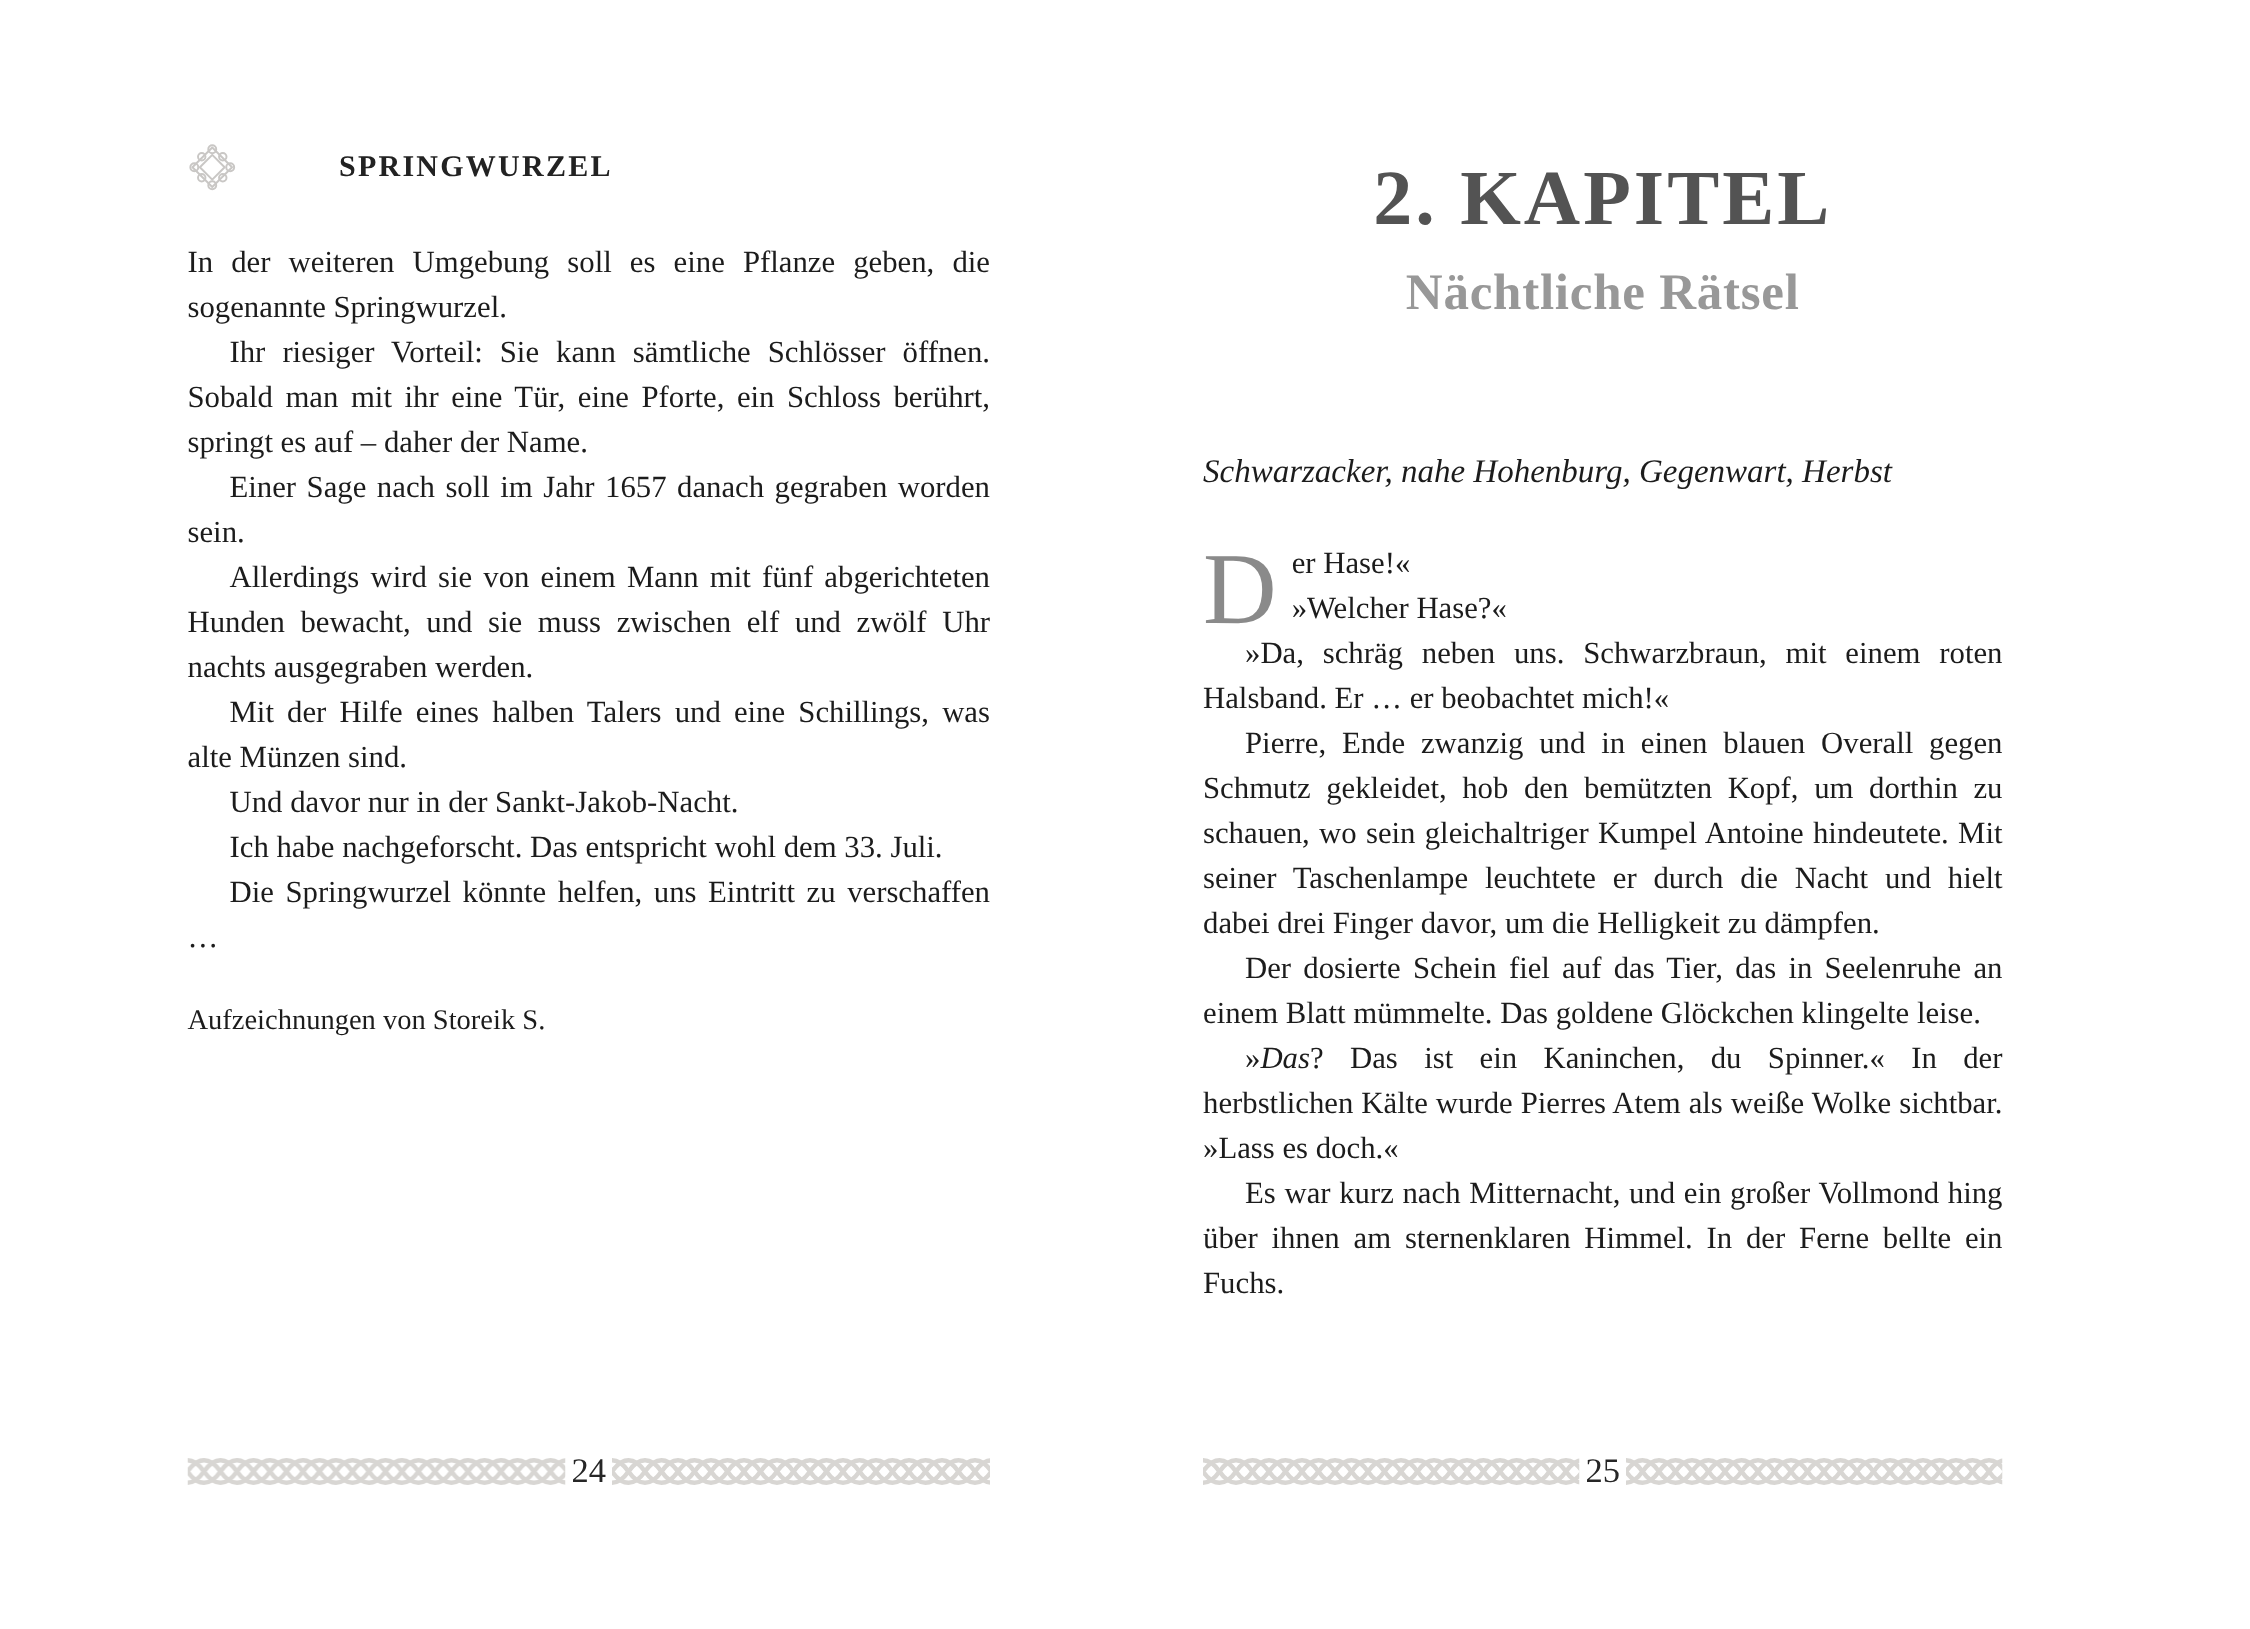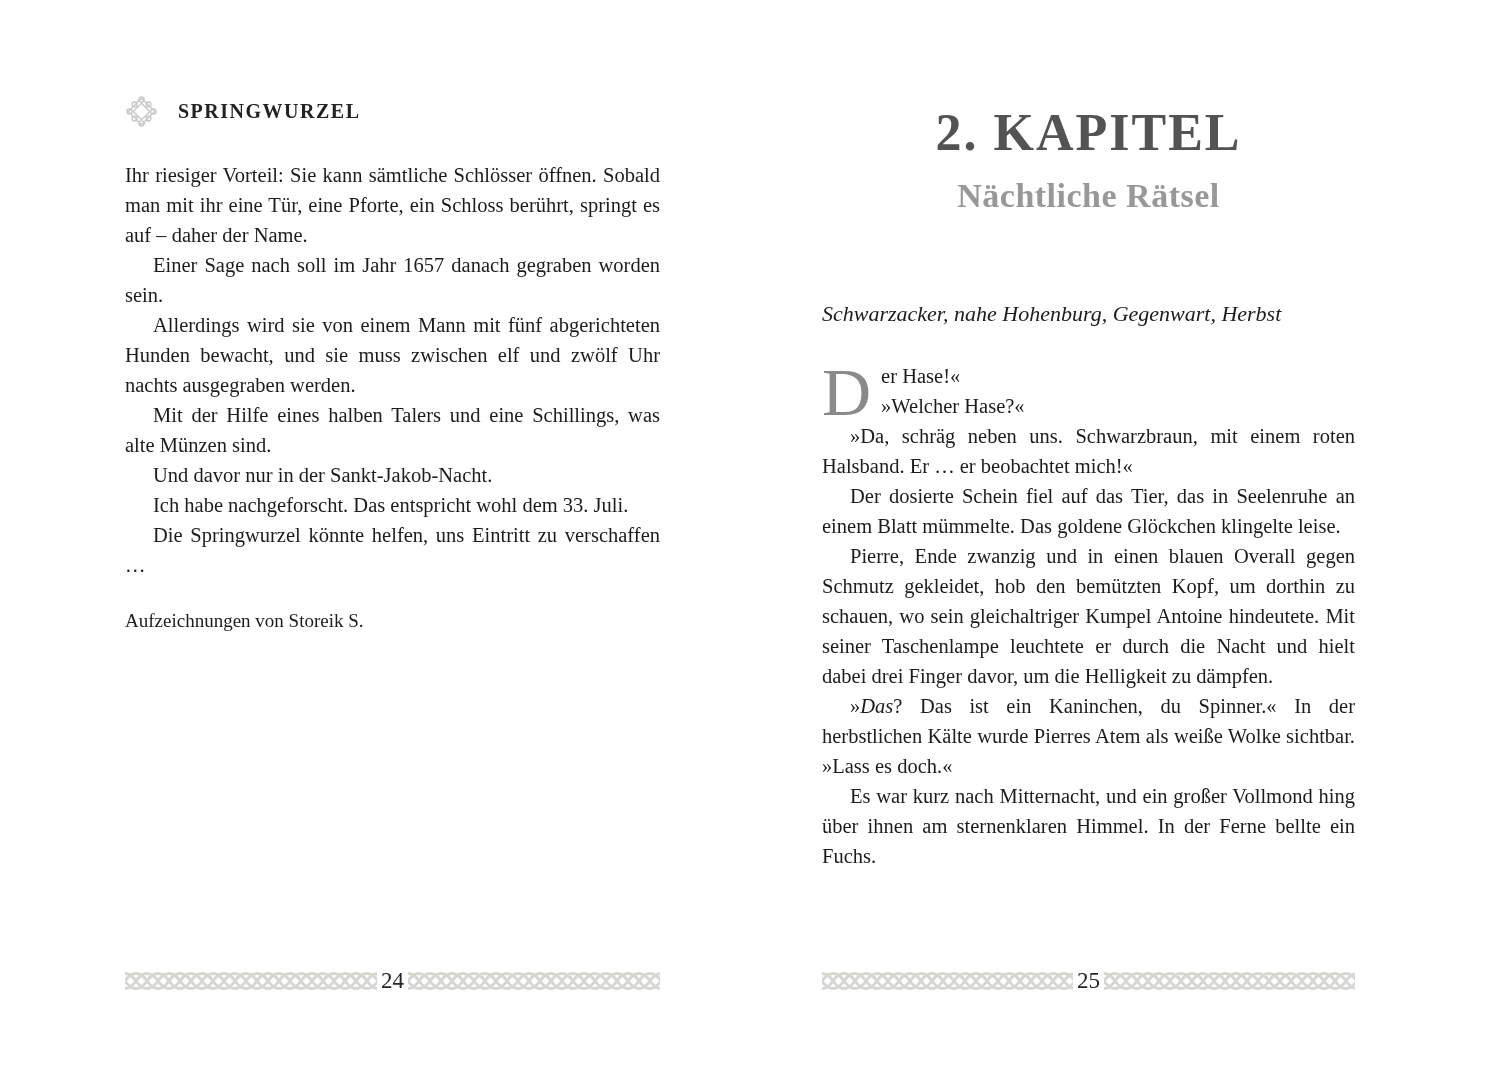--- a/index.html
+++ b/index.html
@@ -15,36 +15,37 @@
   html,body{width:1500px;height:1086px;}
   body{
     background:var(--c-page);
     font-family:"Liberation Serif","DejaVu Serif",serif;
     color:var(--c-text);
     position:relative;
     overflow:hidden;
   }
   .page{position:absolute;top:0;height:1086px;}
   .page-left{left:125px;width:535px;}
-  .page-right{left:822px;width:533px;}
+  .page-right{left:802px;width:533px;}
 
   
   .running-header{
     margin-top:92px;
     display:flex;
     align-items:center;
     gap:20px;
     height:38px;
   }
   .ornament{color:var(--c-ornament);display:inline-flex;}
   .header-label{
     font-weight:bold;
     font-size:20px;
     letter-spacing:1.5px;
     color:#222;
+    margin-left:48px;
   }
 
   
   .body-text{
     font-size:20.5px;
     line-height:30px;
     text-align:justify;
     color:var(--c-text);
   }
   .page-left .body-text{margin-top:30px;}
@@ -142,20 +143,21 @@
         <circle cx="11.5" cy="11.5" r="3"></circle>
         <circle cx="28.5" cy="11.5" r="3"></circle>
         <circle cx="28.5" cy="28.5" r="3"></circle>
         <circle cx="11.5" cy="28.5" r="3"></circle>
       </svg>
     </span>
     <span class="header-label">SPRINGWURZEL</span>
   </header>
 
   <div class="body-text">
+      <p>In der weiteren Umgebung soll es eine Pflanze geben, die sogenannte Springwurzel.</p>
       <p>Ihr riesiger Vorteil: Sie kann sämtliche Schlösser öff­nen. Sobald man mit ihr eine Tür, eine Pforte, ein Schloss berührt, springt es auf – daher der Name.</p>
       <p>Einer Sage nach soll im Jahr 1657 danach gegraben worden sein.</p>
       <p>Allerdings wird sie von einem Mann mit fünf abgerich­teten Hunden bewacht, und sie muss zwischen elf und zwölf Uhr nachts ausgegraben werden.</p>
       <p>Mit der Hilfe eines halben Talers und eine Schillings, was alte Münzen sind.</p>
       <p>Und davor nur in der Sankt-Jakob-Nacht.</p>
       <p>Ich habe nachgeforscht. Das entspricht wohl dem 33. Juli.</p>
       <p>Die Springwurzel könnte helfen, uns Eintritt zu ver­schaffen …</p>
     </div>
 
   <div class="attribution">Aufzeichnungen von Storeik S.</div>
@@ -180,22 +182,22 @@
   <p class="scene-setting">Schwarzacker, nahe Hohenburg, Gegenwart, Herbst</p>
 
   <div class="body-text">
     <p class="dropcap-para">
       <span class="dropcap">D</span>
       <span>er Hase!«</span><br>
       <span>»Welcher Hase?«</span>
     </p>
     <div class="cont">
         <p>»Da, schräg neben uns. Schwarzbraun, mit einem ro­ten Halsband. Er … er beobachtet mich!«</p>
+        <p>Pierre, Ende zwanzig und in einen blauen Overall gegen Schmutz gekleidet, hob den bemützten Kopf, um dorthin zu schauen, wo sein gleichaltriger Kumpel Antoine hin­deutete. Mit seiner Taschenlampe leuchtete er durch die Nacht und hielt dabei drei Finger davor, um die Helligkeit zu dämpfen.</p>
         <p>Der dosierte Schein fiel auf das Tier, das in Seelenruhe an einem Blatt mümmelte. Das goldene Glöckchen klin­gelte leise.</p>
-        <p>Pierre, Ende zwanzig und in einen blauen Overall gegen Schmutz gekleidet, hob den bemützten Kopf, um dorthin zu schauen, wo sein gleichaltriger Kumpel Antoine hin­deutete. Mit seiner Taschenlampe leuchtete er durch die Nacht und hielt dabei drei Finger davor, um die Helligkeit zu dämpfen.</p>
         <p><span>»</span><i>Das</i><span>? Das ist ein Kaninchen, du Spinner.« In der herbstlichen Kälte wurde Pierres Atem als weiße Wolke sichtbar. »Lass es doch.«</span></p>
         <p>Es war kurz nach Mitternacht, und ein großer Voll­mond hing über ihnen am sternenklaren Himmel. In der Ferne bellte ein Fuchs.</p>
       </div>
   </div>
 
   <footer class="page-footer">
     <svg class="chain" preserveAspectRatio="none">
       <rect width="100%" height="100%" fill="url(#braid)"></rect>
     </svg>
     <span class="page-number">25</span>

